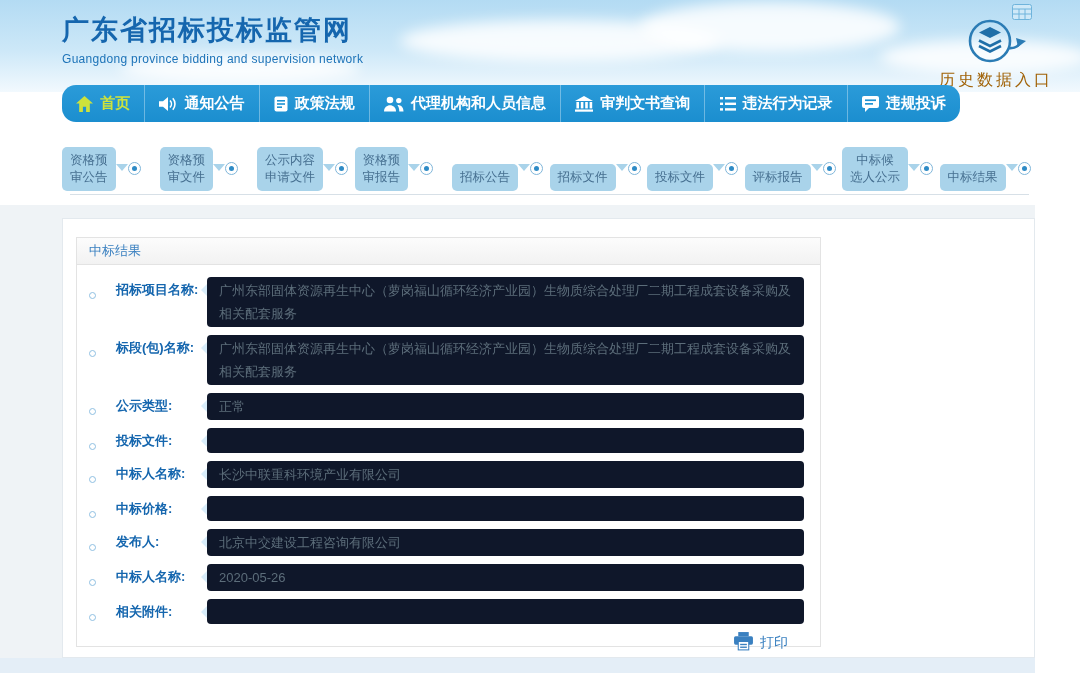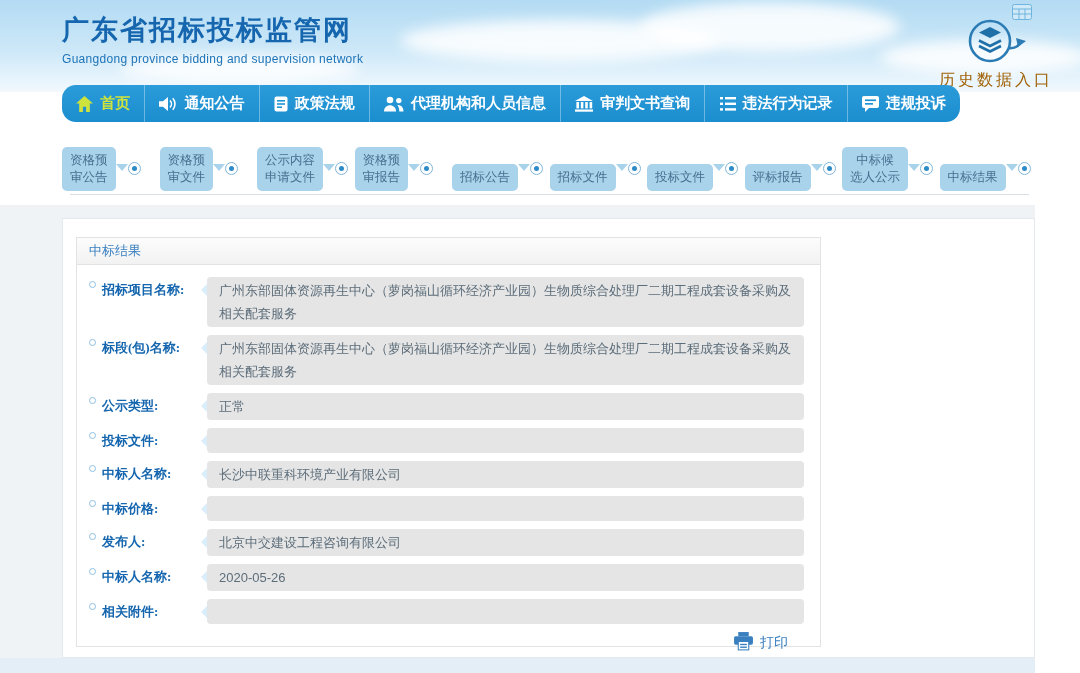--- a/index.html
+++ b/index.html
@@ -65,26 +65,26 @@
     position:absolute; left:13px; top:18px; width:745px; height:410px;
     background:#ffffff; border:1px solid #e3e3e3;
   }
   .panel-header {
     height:27px; line-height:26px; background:linear-gradient(180deg,#fcfcfc,#f2f2f2);
     border-bottom:1px solid #e3e3e3; color:#3a80c0; font-size:13px; padding-left:12px;
   }
   .panel-body { padding:12px 16px 0 12px; }
   .row { display:flex; align-items:flex-start; margin-bottom:8px; }
   .flabel {
-    width:118px; flex:none; display:flex; align-items:flex-start; gap:6px;
-    padding-top:4px; color:#1566ae; font-weight:bold; font-size:13px; white-space:nowrap;font-family:Liberation Serif, serif;
+    width:118px; flex:none; display:flex; align-items:flex-end; gap:20px;
+    padding-top:4px; color:#1566ae; font-weight:bold; font-size:13px; white-space:nowrap;
   }
   .bullet { width:7px; height:7px; border:1px solid #8fc0e2; border-radius:50%; flex:none; }
   .valuebox {
-    position:relative; flex:1; background:#e5e5e5; border-radius:4px;
+    position:relative; flex:1; background:#0f172a; border-radius:4px;
     min-height:25px; padding:2px 12px; font-size:13px; color:#5c6d7a; line-height:23px;
   }
   .valuebox::before {
     content:''; position:absolute; left:-6px; top:7px;
     border:6px solid transparent; border-right:6px solid #d9edfa; border-left:0;
   }
   .print-row {
     display:flex; justify-content:flex-end; align-items:center; gap:6px;
     padding-right:16px; margin-top:6px; color:#3a80c0; font-size:14px; cursor:pointer;
   }

